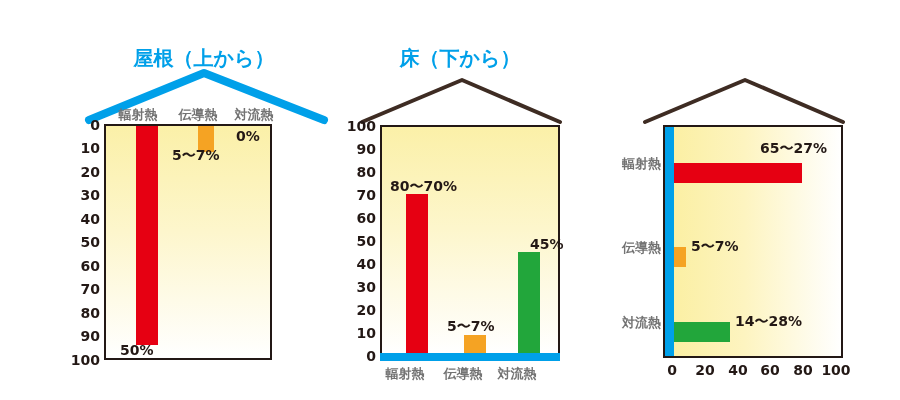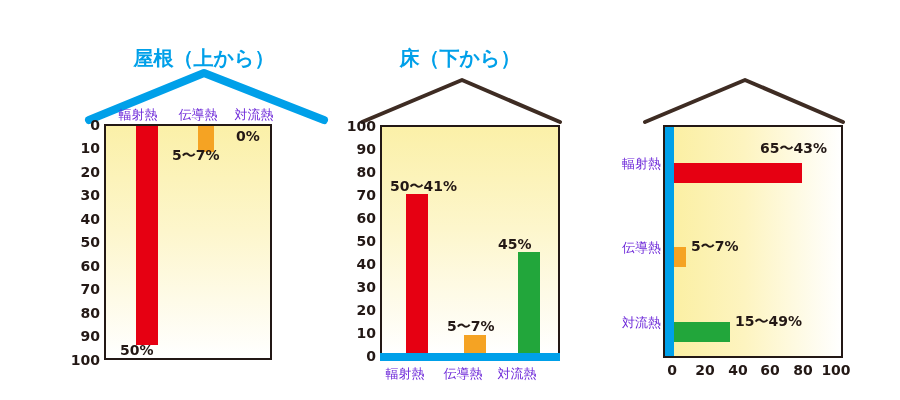--- a/index.html
+++ b/index.html
@@ -56,22 +56,22 @@
   .bar { position: absolute; }
   .bar-red    { background: #E60012; }
   .bar-orange { background: #F5A323; }
   .bar-green  { background: #22A63B; }
   .bar-blue   { background: #00A0E9; }
 
   
   .cat-label {
     position: absolute;
     font-size: 13px;
-    font-weight: normal;
-    color: #6d28d9;
+    font-weight: bold;
+    color: #737373;
     white-space: nowrap;
     text-align: center;
   }
   .val-label {
     position: absolute;
     font-size: 14px;
     font-weight: bold;
     color: #231815;
     white-space: nowrap;
   }
@@ -155,23 +155,23 @@
 
     <div class="abs plot-frame" style="left:50px; top:85px; width:180px; height:230px;">
 
       <div class="bar bar-red" style="left:24px; bottom:0; width:22px; height:159px;"></div>
       <div class="bar bar-orange" style="left:82px; bottom:0; width:22px; height:18px;"></div>
       <div class="bar bar-green" style="left:136px; bottom:0; width:22px; height:101px;"></div>
     </div>
 
     <div class="abs bar-blue" style="left:50px; top:313px; width:180px; height:8px;"></div>
 
-    <div class="val-label" style="left:60px; top:138px;">50〜41%</div>
+    <div class="val-label" style="left:60px; top:138px;">80〜70%</div>
     <div class="val-label" style="left:117px; top:278px;">5〜7%</div>
-    <div class="val-label" style="left:168px; top:196px;">45%</div>
+    <div class="val-label" style="left:200px; top:196px;">45%</div>
 
     <div class="cat-label" style="left:45px; top:325px; width:60px;">輻射熱</div>
     <div class="cat-label" style="left:103px; top:325px; width:60px;">伝導熱</div>
     <div class="cat-label" style="left:157px; top:325px; width:60px;">対流熱</div>
   </div>
 
   <div class="abs" style="left:615px; top:40px; width:285px; height:345px;">
 
 
     <svg class="roof" width="285" height="60" style="left:0; top:38px;">
@@ -184,23 +184,23 @@
 
       <div class="bar bar-red" style="left:9px; top:36px; width:128px; height:20px;"></div>
       <div class="bar bar-orange" style="left:9px; top:120px; width:12px; height:20px;"></div>
       <div class="bar bar-green" style="left:9px; top:195px; width:56px; height:20px;"></div>
     </div>
 
     <div class="cat-label" style="left:0; top:115px; width:46px; text-align:right;">輻射熱</div>
     <div class="cat-label" style="left:0; top:199px; width:46px; text-align:right;">伝導熱</div>
     <div class="cat-label" style="left:0; top:274px; width:46px; text-align:right;">対流熱</div>
 
-    <div class="val-label" style="left:145px; top:100px;">65〜43%</div>
+    <div class="val-label" style="left:145px; top:100px;">65〜27%</div>
     <div class="val-label" style="left:76px; top:198px;">5〜7%</div>
-    <div class="val-label" style="left:120px; top:273px;">15〜49%</div>
+    <div class="val-label" style="left:120px; top:273px;">14〜28%</div>
 
     <div class="tick-label bottom" style="left:42px;  top:322px; width:30px;">0</div>
     <div class="tick-label bottom" style="left:75px;  top:322px; width:30px;">20</div>
     <div class="tick-label bottom" style="left:108px; top:322px; width:30px;">40</div>
     <div class="tick-label bottom" style="left:140px; top:322px; width:30px;">60</div>
     <div class="tick-label bottom" style="left:173px; top:322px; width:30px;">80</div>
     <div class="tick-label bottom" style="left:203px; top:322px; width:36px;">100</div>
   </div>
 
 </div>

